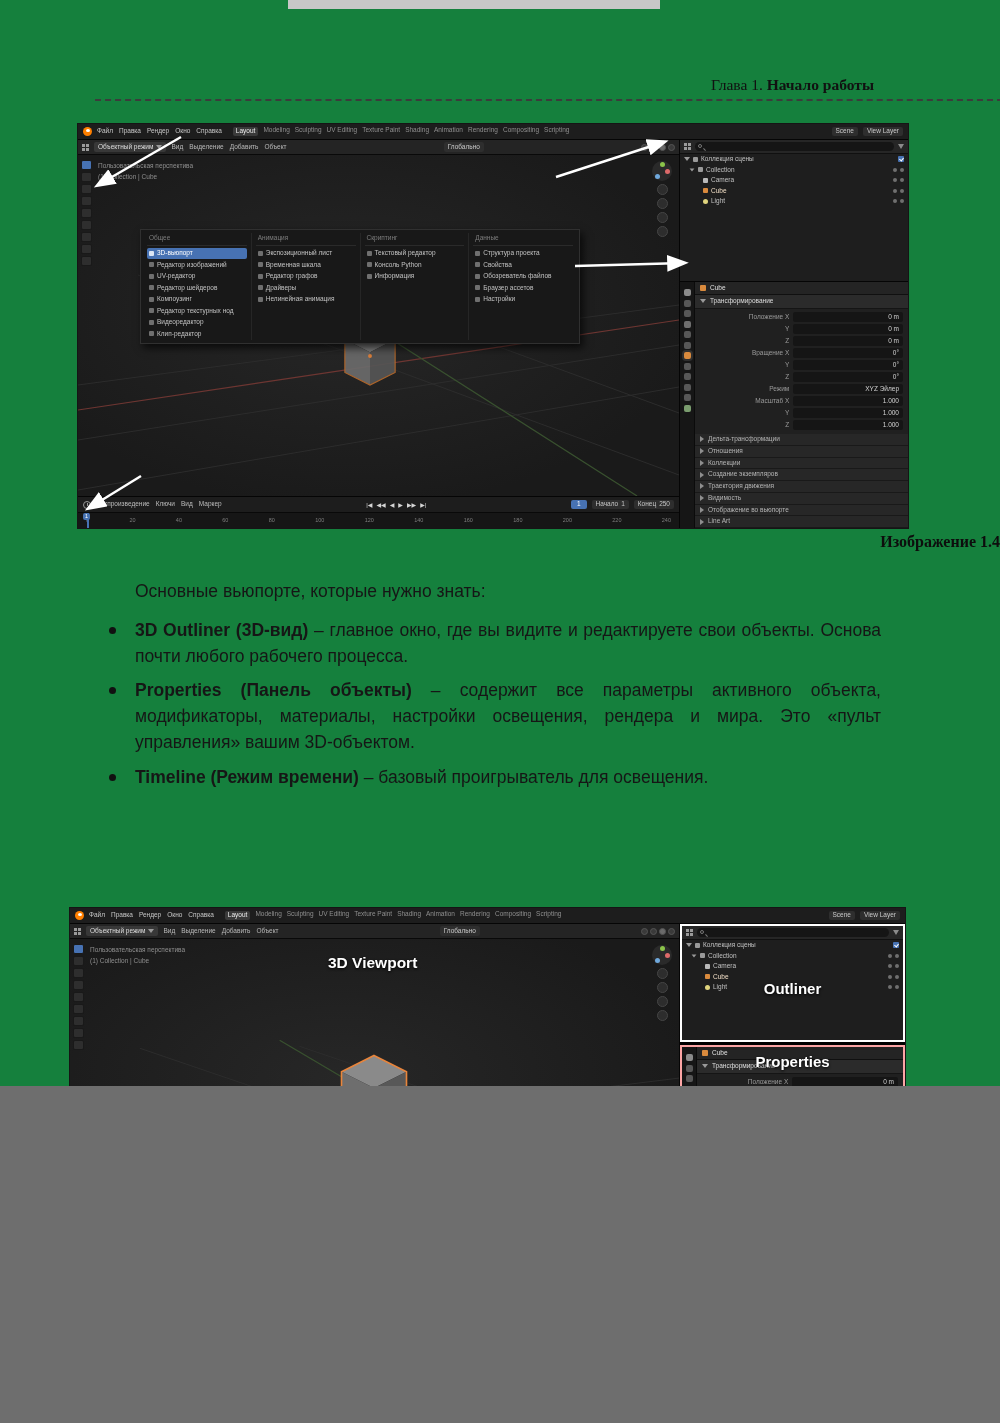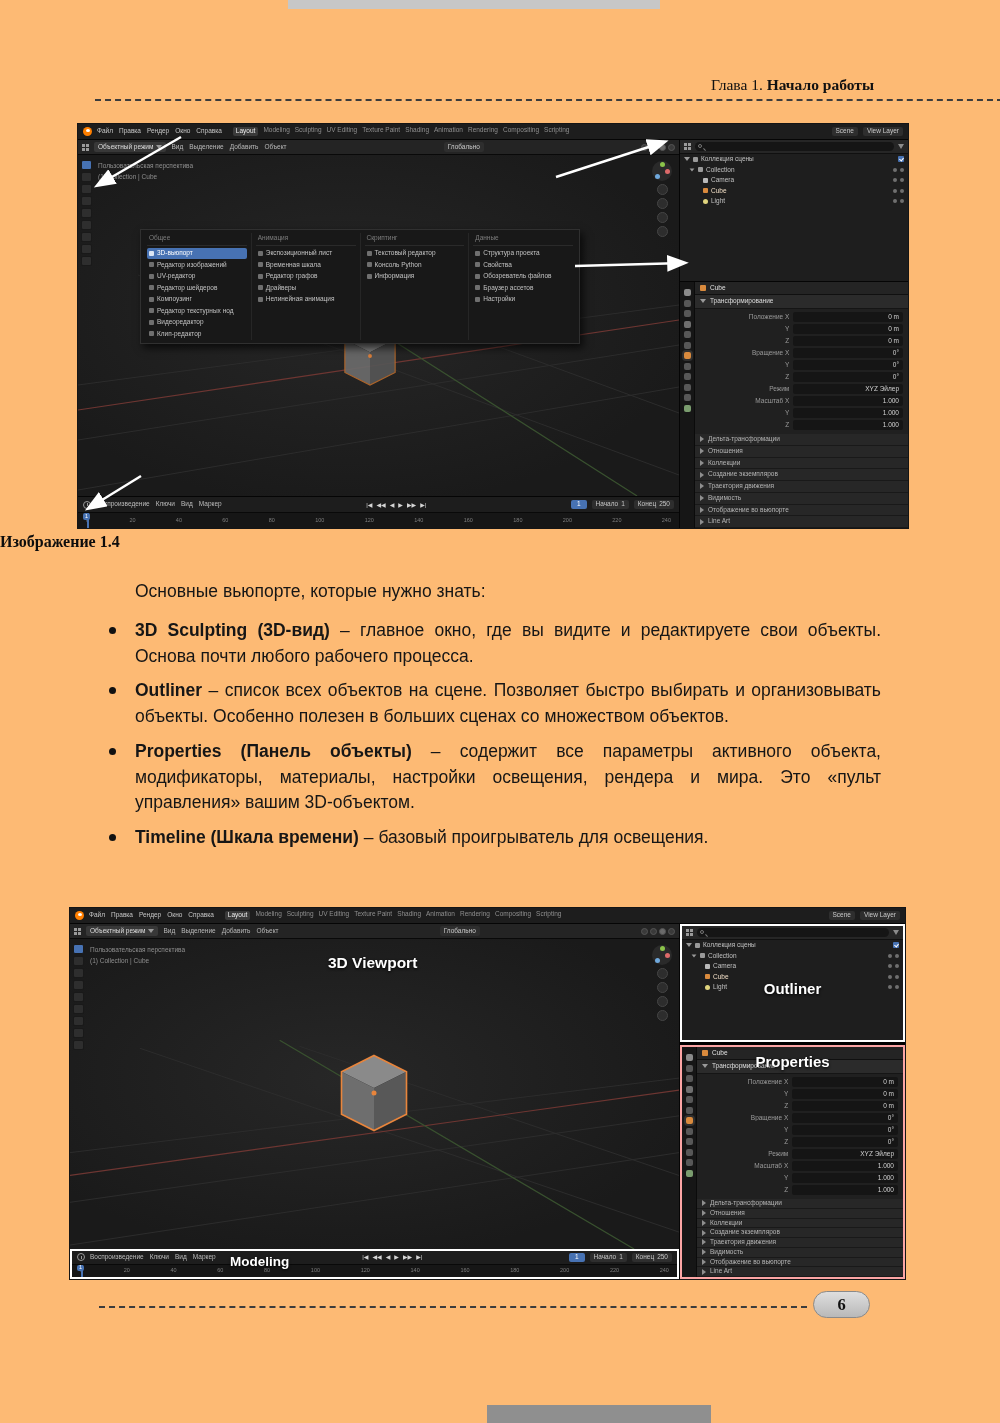--- a/index.html
+++ b/index.html
@@ -1,26 +1,26 @@
 <!DOCTYPE html>
 <html><head>
 <meta charset="utf-8">
 <style>
 *{box-sizing:border-box;margin:0;padding:0}
 html,body{background:#6e6e6e}
 body{display:flex;justify-content:center}
-.page{position:relative;width:1000px;height:1423px;background:#fdba74;font-family:"Liberation Sans",sans-serif;color:#161616;overflow:hidden}
+.page{position:relative;width:1000px;height:1086px;background:#15803d;font-family:"Liberation Sans",sans-serif;color:#161616;overflow:hidden}
 
 
 .scan-top{position:absolute;left:288px;top:0;width:372px;height:9px;background:#c7c7c7}
 .scan-bottom{position:absolute;left:487px;top:1405px;width:224px;height:18px;background:#8f8f8f}
 .running-head{position:absolute;top:76px;right:126px;font-family:"Liberation Serif",serif;font-size:15.5px;color:#111}
 .rule-top{position:absolute;top:99px;left:95px;right:-3px;border-top:2.5px dashed #3c3c3c}
 .rule-bottom{position:absolute;top:1306px;left:99px;width:708px;border-top:2.5px dashed #3c3c3c}
-.caption{position:absolute;left:0;width:100%;text-align:left;font-family:"Liberation Serif",serif;font-weight:bold;font-size:16px;color:#0d0d0d}
+.caption{position:absolute;left:0;width:100%;text-align:right;font-family:"Liberation Serif",serif;font-weight:bold;font-size:16px;color:#0d0d0d}
 .cap14{top:533px}.cap15{top:1281px}
 .intro{position:absolute;left:135px;top:581px;font-size:17.5px}
 .bullets{position:absolute;left:99px;top:618px;width:782px;list-style:none}
 .bullets li{position:relative;padding-left:36px;margin-bottom:9px;font-size:17.5px;line-height:1.47;text-align:justify}
 .bullets li::before{content:"";position:absolute;left:10px;top:9px;width:7px;height:7px;border-radius:50%;background:#111}
 .badge{position:absolute;left:813px;top:1291px;width:57px;height:27px;border-radius:14px;background:linear-gradient(#dedede,#b9b9b9);border:1px solid #8a8a8a;display:flex;align-items:center;justify-content:center;font-family:"Liberation Serif",serif;font-weight:bold;font-size:16.5px;color:#111}
 
 
 .figure{position:absolute;background:#060606;box-shadow:0 0 0 1px #151515}
 .fig14{left:78px;top:124px;width:830px;height:404px}
@@ -585,24 +585,23 @@
       <line x1="103" y1="13" x2="20" y2="61" stroke="#ffffff" stroke-width="2.4" marker-end="url(#ah14)"></line>
       <line x1="478" y1="53" x2="586" y2="18" stroke="#ffffff" stroke-width="2.4" marker-end="url(#ah14)"></line>
       <line x1="497" y1="142" x2="606" y2="139" stroke="#ffffff" stroke-width="2.4" marker-end="url(#ah14)"></line>
       <line x1="63" y1="352" x2="11" y2="384" stroke="#ffffff" stroke-width="2.4" marker-end="url(#ah14)"></line>
     </svg>
   </div>
   <div class="caption cap14">Изображение 1.4</div>
 
   <div class="intro">Основные вьюпорте, которые нужно знать:</div>
   <ul class="bullets">
-      <li><b>3D Sculpting (3D-вид)</b><span> – главное окно, где вы видите и редактируете свои объекты. Основа почти любого рабочего процесса.</span></li>
-      <li><b>Outliner</b><span> – список всех объектов на сцене. Позволяет быстро выбирать и организовывать объекты. Особенно полезен в больших сценах со множеством объектов.</span></li>
+      <li><b>3D Outliner (3D-вид)</b><span> – главное окно, где вы видите и редактируете свои объекты. Основа почти любого рабочего процесса.</span></li>
       <li><b>Properties (Панель объекты)</b><span> – содержит все параметры активного объекта, модификаторы, материалы, настройки освещения, рендера и мира. Это «пульт управления» вашим 3D-объектом.</span></li>
-      <li><b>Timeline (Шкала времени)</b><span> – базовый проигрыватель для освещения.</span></li>
+      <li><b>Timeline (Режим времени)</b><span> – базовый проигрыватель для освещения.</span></li>
     </ul>
 
   <div class="figure fig15">
     <div class="bl">
       <div class="bl-topbar">
         <span class="bl-logo"></span>
         <span class="bl-menus">
             <span class="bl-menu">Файл</span>
             <span class="bl-menu">Правка</span>
             <span class="bl-menu">Рендер</span>

